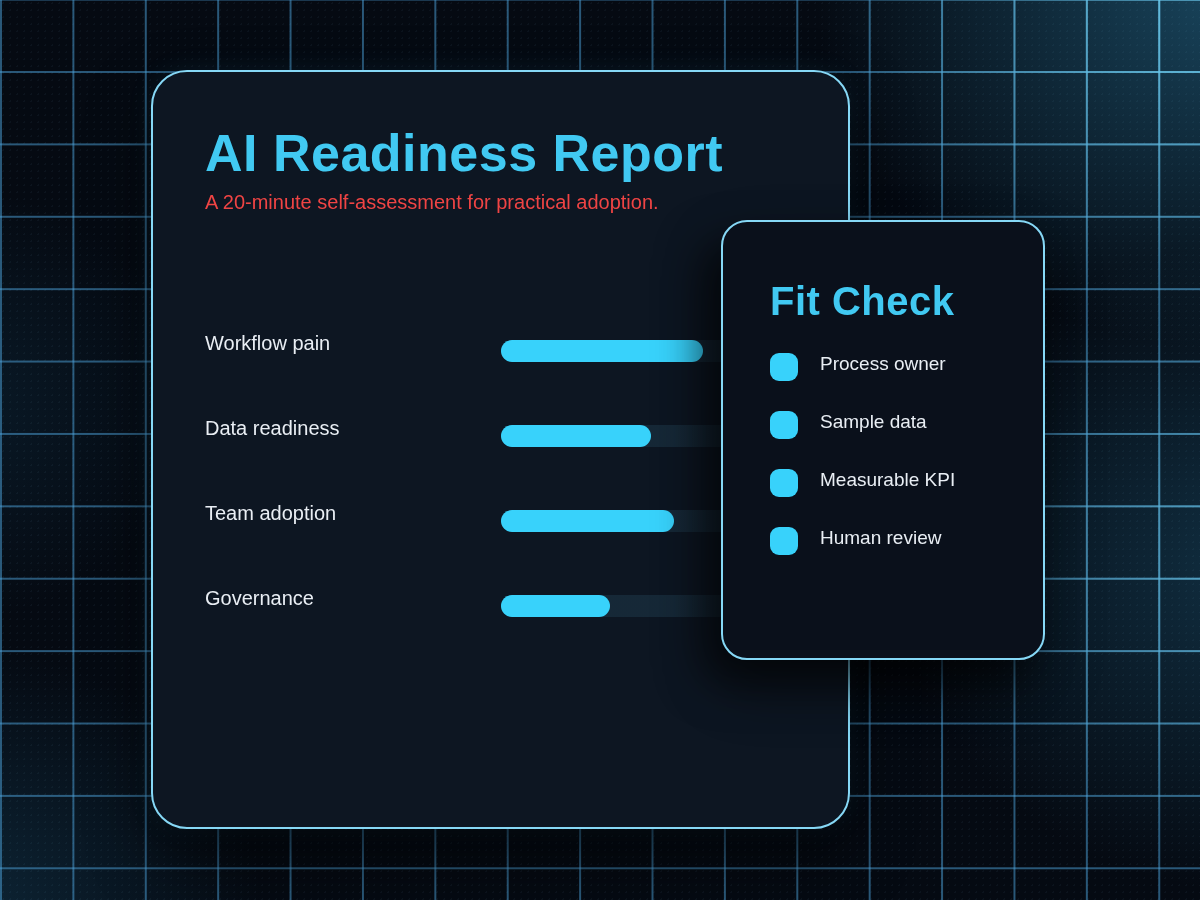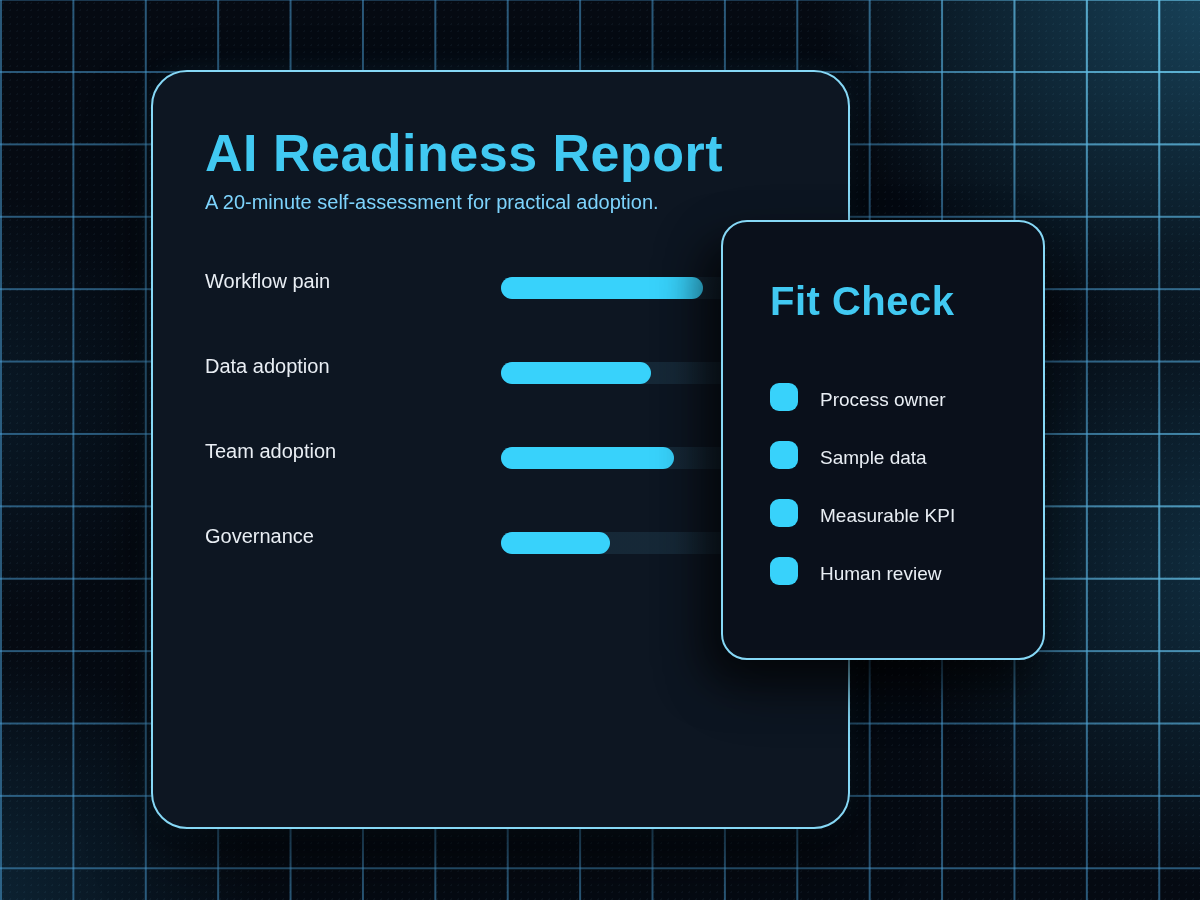--- a/index.html
+++ b/index.html
@@ -56,26 +56,26 @@
   }
   .report-title{
     margin:58px 0 0 52px;
     font-size:52px;line-height:46px;font-weight:bold;
     color:var(--accent-text,#41c9f2);
     letter-spacing:.5px;
   }
   .report-subtitle{
     margin:14px 0 0 52px;
     font-size:20px;line-height:24px;
-    color:#7dd3fc;
+    color:#ef4444;
   }
   .score-rows{
     position:absolute;left:52px;top:198px;width:620px;
   }
-  .score-row{display:flex;align-items:flex-start;height:85px;}
+  .score-row{display:flex;align-items:flex-end;height:85px;}
   .score-label{
     width:296px;font-size:20px;color:#e9eef4;
   }
   .score-track{
     position:relative;width:320px;height:22px;border-radius:11px;
     transform:translateY(7px);
     background:linear-gradient(90deg, rgba(100,200,240,.10) 0%, rgba(100,200,240,.10) 55%, rgba(100,200,240,0) 95%);
   }
   .score-fill{
     position:absolute;left:0;top:0;height:100%;border-radius:11px;
@@ -90,21 +90,21 @@
     border-radius:26px;
     box-shadow:-20px 22px 44px rgba(0,0,0,.55), 0 26px 56px rgba(0,0,0,.40);
   }
   .fit-title{
     margin:56px 0 0 47px;
     font-size:40px;line-height:46px;font-weight:bold;
     color:var(--accent-text,#45ccf5);
     letter-spacing:.5px;
   }
   .fit-items{position:absolute;left:47px;top:131px;right:20px;}
-  .fit-item{display:flex;align-items:flex-end;height:58px;}
+  .fit-item{display:flex;align-items:flex-start;height:58px;}
   .fit-checkbox{
     width:28px;height:28px;border-radius:9px;flex:0 0 auto;
     background:var(--accent,#3fd0f8);
     margin-right:22px;
   }
   .fit-label{font-size:19px;color:#e9eef4;}
 </style>
 </head>
 <body>
 
@@ -118,21 +118,21 @@
     <h1 class="report-title">AI Readiness Report</h1>
     <p class="report-subtitle">A 20-minute self-assessment for practical adoption.</p>
     <div class="score-rows">
         <div class="score-row">
           <span class="score-label">Workflow pain</span>
           <div class="score-track">
             <div class="score-fill" style="width: 63%;"></div>
           </div>
         </div>
         <div class="score-row">
-          <span class="score-label">Data adoption</span>
+          <span class="score-label">Data readiness</span>
           <div class="score-track">
             <div class="score-fill" style="width: 47%;"></div>
           </div>
         </div>
         <div class="score-row">
           <span class="score-label">Team adoption</span>
           <div class="score-track">
             <div class="score-fill" style="width: 54%;"></div>
           </div>
         </div>

